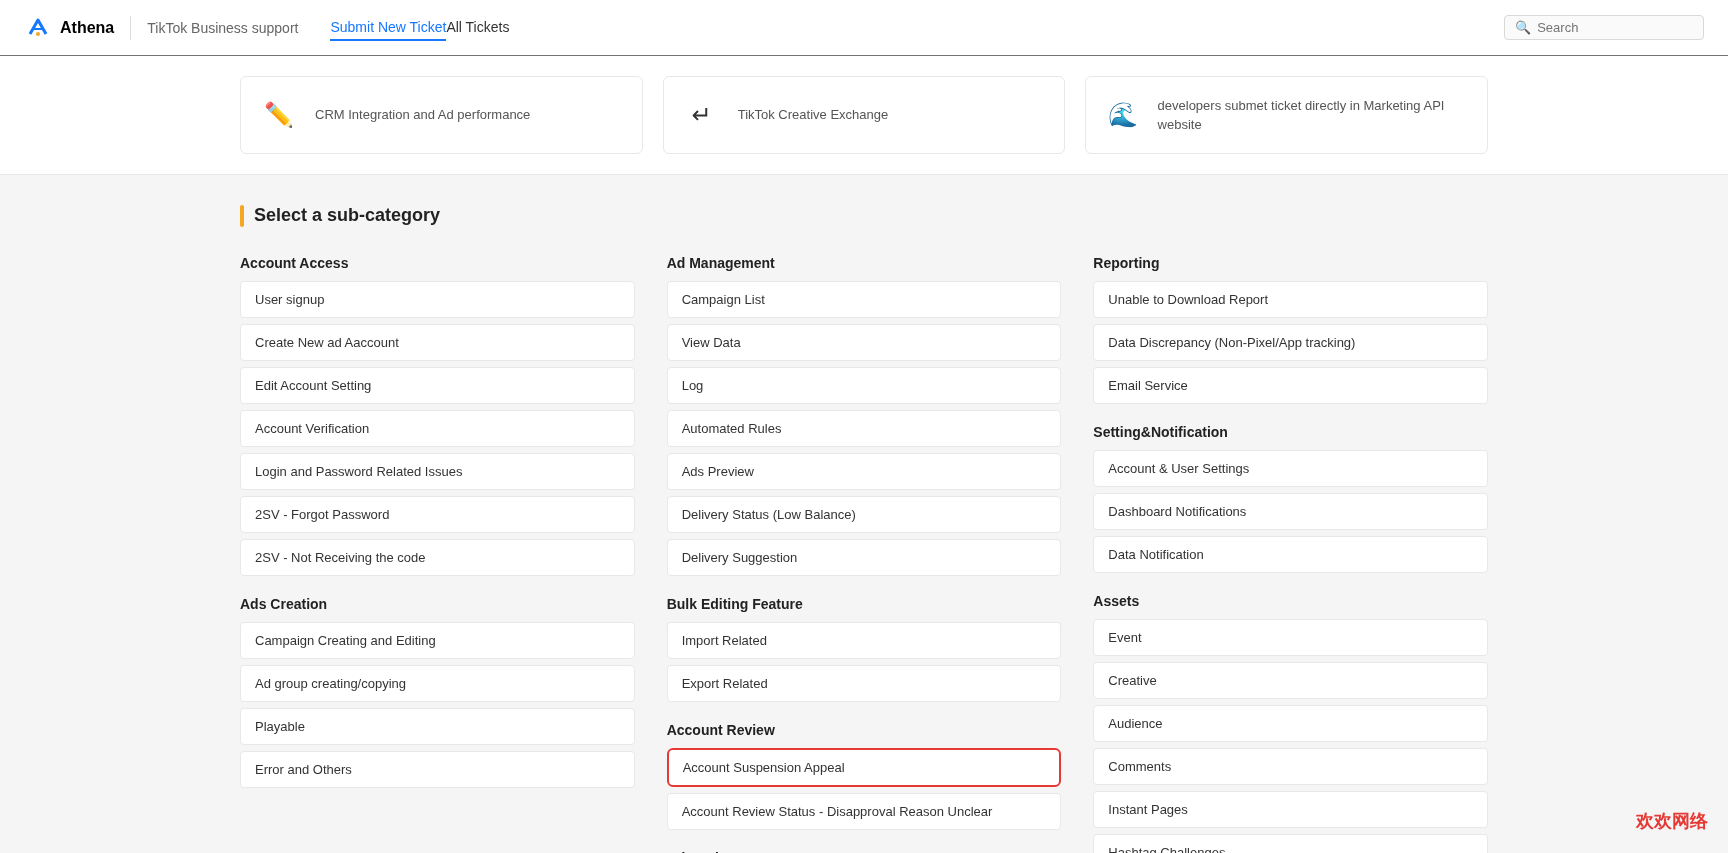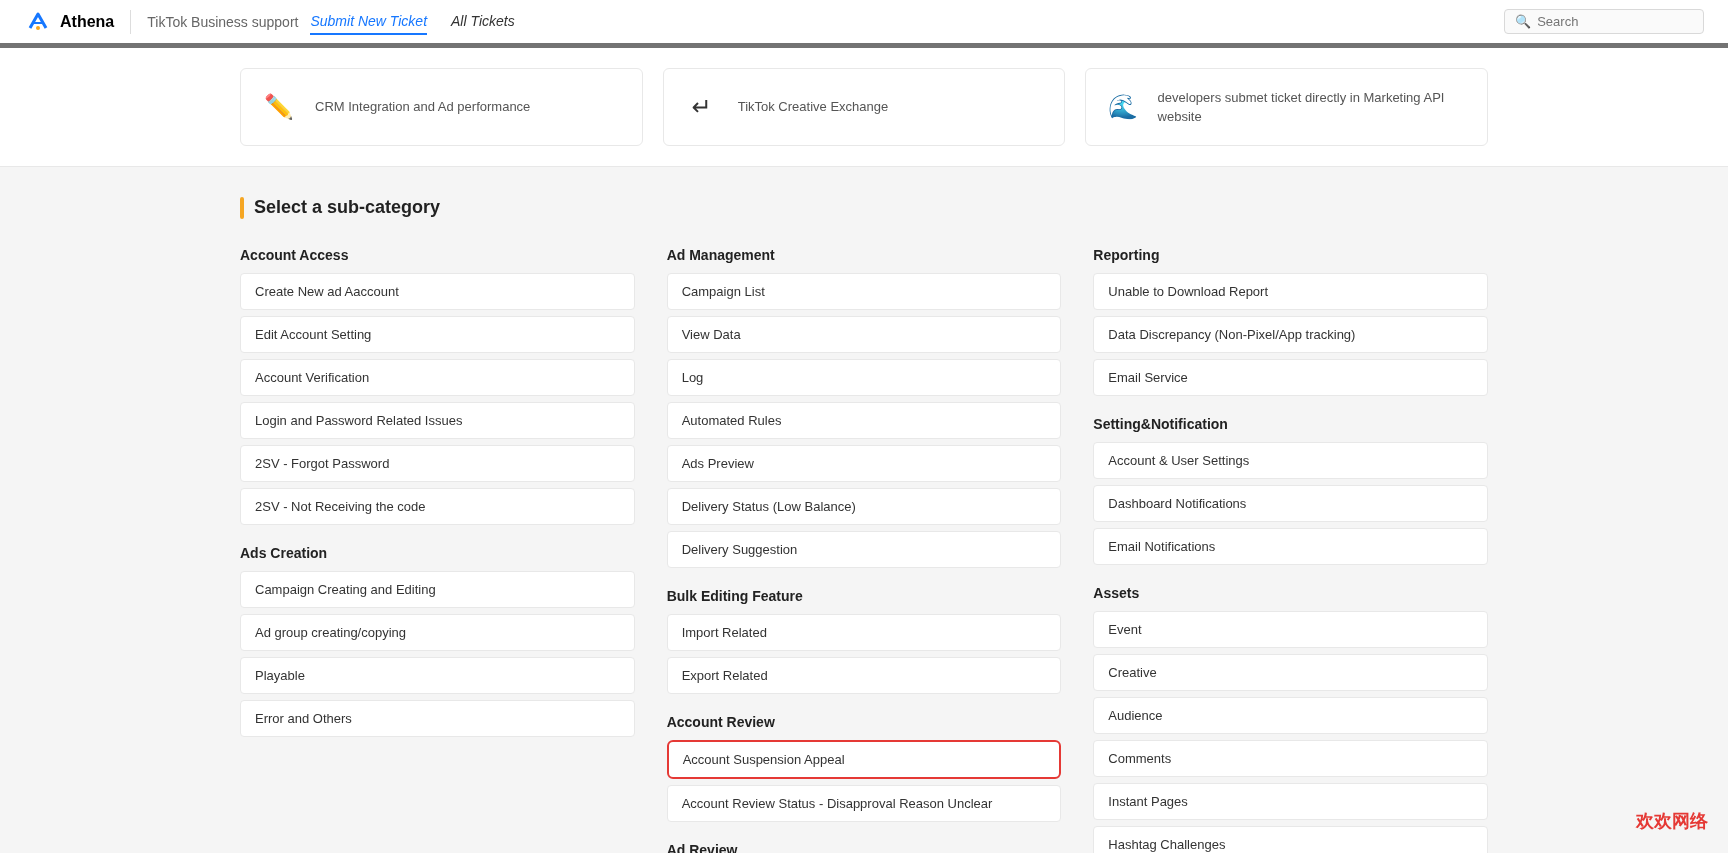--- a/index.html
+++ b/index.html
@@ -1,28 +1,28 @@
 <!DOCTYPE html>
 <html><head>
   <meta charset="utf-8">
   <style>
     * { box-sizing: border-box; margin: 0; padding: 0; }
     body { font-family: -apple-system, BlinkMacSystemFont, 'Segoe UI', sans-serif; background: #f5f5f5; font-size: 14px; color: #333; }
 
     
     .navbar {
       display: flex; align-items: center; background: #fff;
-      padding: 0 24px; height: 48px; border-bottom: 5px solid #737373;
+      padding: 0 24px; height: 56px; border-bottom: 1px solid #737373;
       position: sticky; top: 0; z-index: 100;
     }
     .nav-logo { display: flex; align-items: center; gap: 8px; font-weight: 700; font-size: 16px; color: #000; }
     .nav-logo-icon { width: 28px; height: 28px; }
     .nav-divider { width: 1px; height: 24px; background: #ddd; margin: 0 16px; }
     .nav-brand { color: #666; font-size: 14px; }
-    .nav-links { display: flex; gap: 24px; margin-left: 12px; font-style: italic; }
+    .nav-links { display: flex; margin-left: 32px; }
     .nav-link { color: #333; text-decoration: none; font-size: 14px; padding: 4px 0; }
     .nav-link.active { color: #1677ff; border-bottom: 2px solid #1677ff; }
     .nav-search { margin-left: auto; }
     .search-box {
       display: flex; align-items: center; border: 1px solid #d9d9d9;
       border-radius: 4px; padding: 4px 10px; gap: 6px; background: #fafafa; width: 200px;
     }
     .search-icon { color: #999; font-size: 13px; }
     .search-input { border: none; background: transparent; outline: none; font-size: 13px; color: #999; width: 100%; }
 
@@ -117,20 +117,23 @@
 <div class="main-content">
   <div class="section-title">
     <div class="section-accent"></div>
     <span>Select a sub-category</span>
   </div>
   <div class="columns" id="columns-grid">
       <div>
         <div class="col-section">
           <div class="col-header">Account Access</div>
           <div style="position: relative;">
+            <div class="list-item">User signup</div>
+          </div>
+          <div style="position: relative;">
             <div class="list-item">Create New ad Aaccount</div>
           </div>
           <div style="position: relative;">
             <div class="list-item">Edit Account Setting</div>
           </div>
           <div style="position: relative;">
             <div class="list-item">Account Verification</div>
           </div>
           <div style="position: relative;">
             <div class="list-item">Login and Password Related Issues</div>
@@ -221,21 +224,21 @@
         </div>
         <div class="col-section">
           <div class="col-header">Setting&amp;Notification</div>
           <div style="position: relative;">
             <div class="list-item">Account &amp; User Settings</div>
           </div>
           <div style="position: relative;">
             <div class="list-item">Dashboard Notifications</div>
           </div>
           <div style="position: relative;">
-            <div class="list-item">Email Notifications</div>
+            <div class="list-item">Data Notification</div>
           </div>
         </div>
         <div class="col-section">
           <div class="col-header">Assets</div>
           <div style="position: relative;">
             <div class="list-item">Event</div>
           </div>
           <div style="position: relative;">
             <div class="list-item">Creative</div>
           </div>

